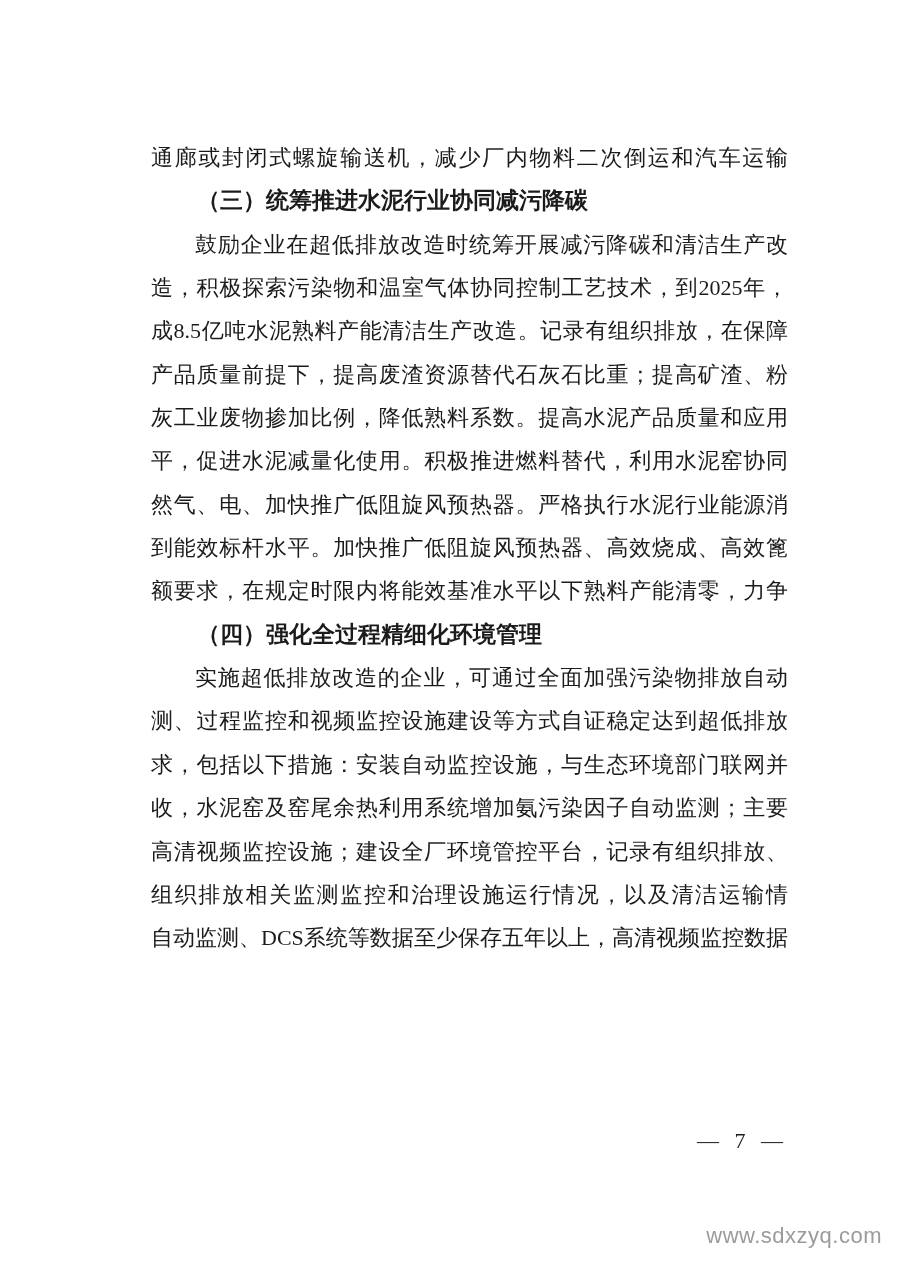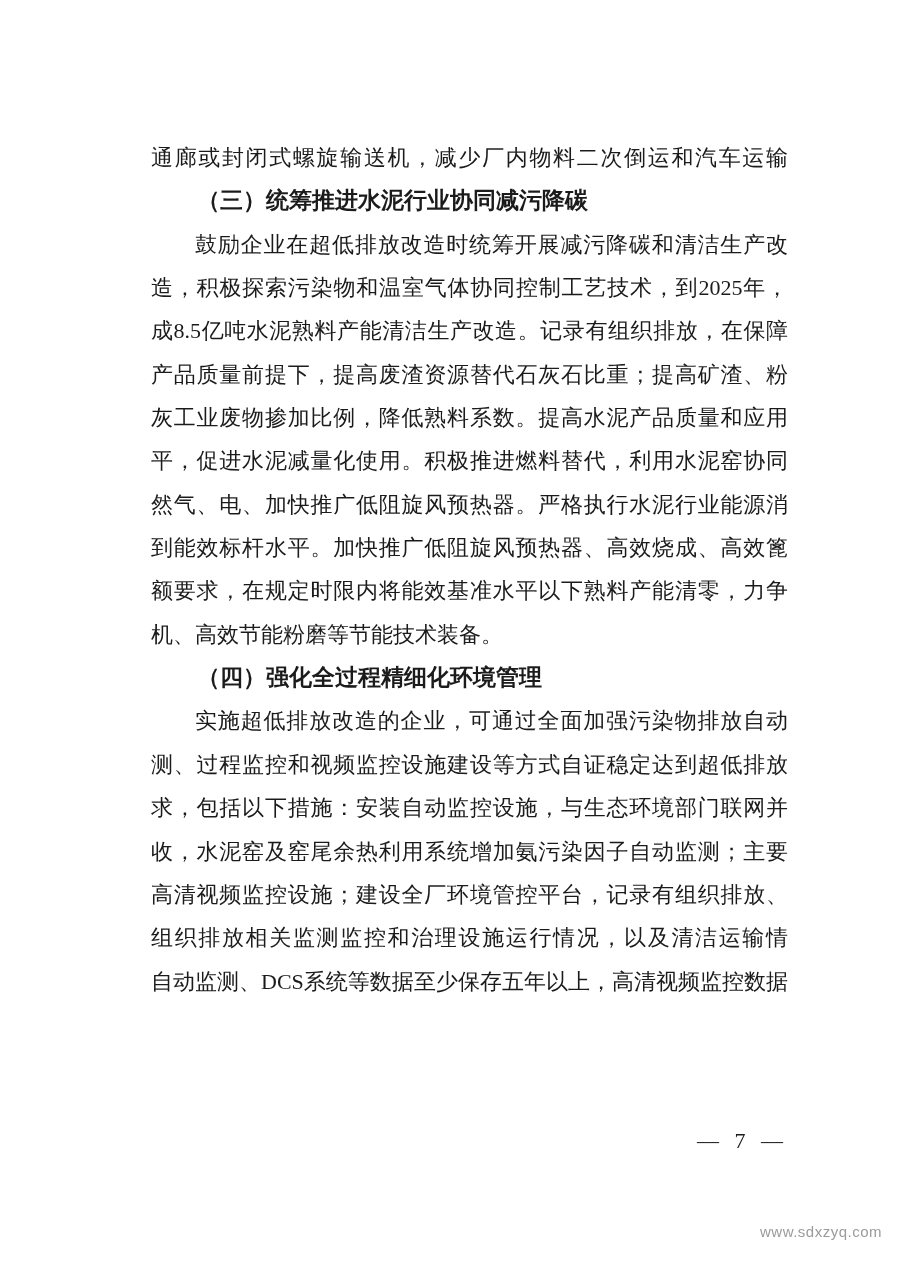--- a/index.html
+++ b/index.html
@@ -60,21 +60,21 @@
     font-size: 22px;
     text-align: center;
     word-spacing: 10px;
     color: #1b1b1b;
   }
   .watermark {
     position: absolute;
     top: 1223px;
     right: 18px;
     font-family: "Liberation Sans", sans-serif;
-    font-size: 15px;
+    font-size: 22px;
     letter-spacing: 0.5px;
     color: #9b9b9b;
   }
 </style>
 </head>
 <body>
 
 <div class="page">
   <div class="content">
 
@@ -84,21 +84,20 @@
 
     <div class="ln j first">鼓励企业在超低排放改造时统筹开展减污降碳和清洁生产改</div>
     <div class="ln j">造，积极探索污染物和温室气体协同控制工艺技术，到2025年，完</div>
     <div class="ln j">成8.5亿吨水泥熟料产能清洁生产改造。记录有组织排放，在保障水泥</div>
     <div class="ln j">产品质量前提下，提高废渣资源替代石灰石比重；提高矿渣、粉煤</div>
     <div class="ln j">灰工业废物掺加比例，降低熟料系数。提高水泥产品质量和应用水</div>
     <div class="ln j">平，促进水泥减量化使用。积极推进燃料替代，利用水泥窑协同处</div>
     <div class="ln j">然气、电、加快推广低阻旋风预热器。严格执行水泥行业能源消耗限</div>
     <div class="ln j">到能效标杆水平。加快推广低阻旋风预热器、高效烧成、高效篦冷</div>
     <div class="ln j">额要求，在规定时限内将能效基准水平以下熟料产能清零，力争达</div>
-    <div class="ln end">机、高效节能粉磨等节能技术装备。</div>
 
     <div class="ln heading">（四）强化全过程精细化环境管理</div>
 
     <div class="ln j first">实施超低排放改造的企业，可通过全面加强污染物排放自动监</div>
     <div class="ln j">测、过程监控和视频监控设施建设等方式自证稳定达到超低排放要</div>
     <div class="ln j">求，包括以下措施：安装自动监控设施，与生态环境部门联网并验</div>
     <div class="ln j">收，水泥窑及窑尾余热利用系统增加氨污染因子自动监测；主要生</div>
     <div class="ln j">高清视频监控设施；建设全厂环境管控平台，记录有组织排放、无</div>
     <div class="ln j">组织排放相关监测监控和治理设施运行情况，以及清洁运输情况；</div>
     <div class="ln j">自动监测、DCS系统等数据至少保存五年以上，高清视频监控数据至</div>

